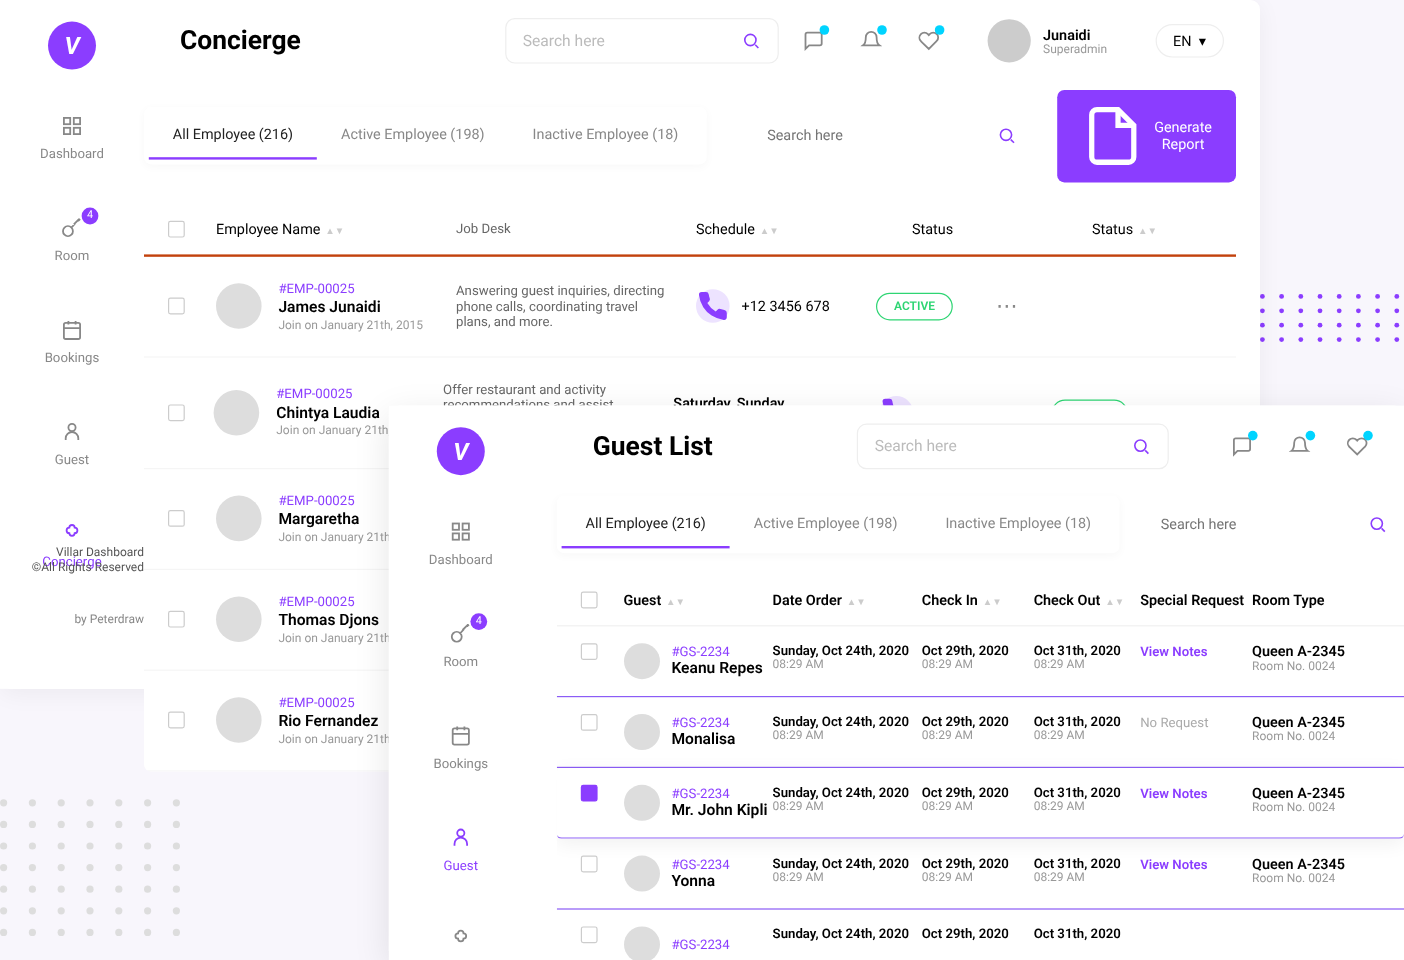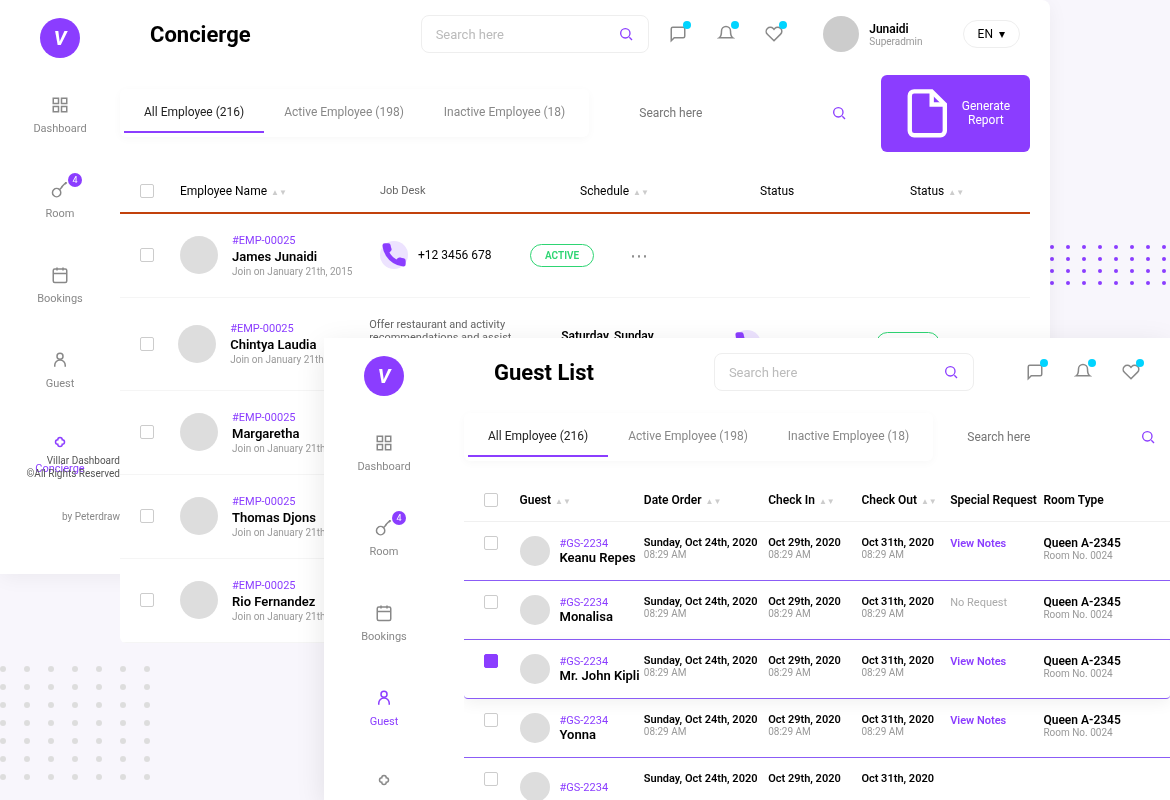--- a/index.html
+++ b/index.html
@@ -307,20 +307,21 @@
             <div class="col-name">
               <div class="emp-cell">
                 <div class="eav"></div>
                 <div>
                   <div class="emp-id">#EMP-00025</div>
                   <div class="emp-name">James Junaidi</div>
                   <div class="emp-join">Join on January 21th, 2015</div>
                 </div>
               </div>
             </div>
+            <div class="col-job">Answering guest inquiries, directing phone calls, coordinating travel plans, and more.</div>
             <div class="col-contact">
               <div class="phone-icon">
                 <svg width="12" height="12" viewBox="0 0 24 24" fill="currentColor">
                   <path d="M22 16.92v3a2 2 0 0 1-2.18 2 19.79 19.79 0 0 1-8.63-3.07 19.5 19.5 0 0 1-6-6 19.79 19.79 0 0 1-3.07-8.67A2 2 0 0 1 4.11 2h3a2 2 0 0 1 2 1.72 12.84 12.84 0 0 0 .7 2.81 2 2 0 0 1-.45 2.11L8.09 9.91a16 16 0 0 0 6 6l1.27-1.27a2 2 0 0 1 2.11-.45 12.84 12.84 0 0 0 2.81.7A2 2 0 0 1 22 16.92z"></path>
                 </svg>
               </div>
               <span class="phone">+12 3456 678</span>
             </div>
             <div class="col-status"><span class="status-badge">ACTIVE</span></div>
             <div class="col-act dots">⋯</div>

